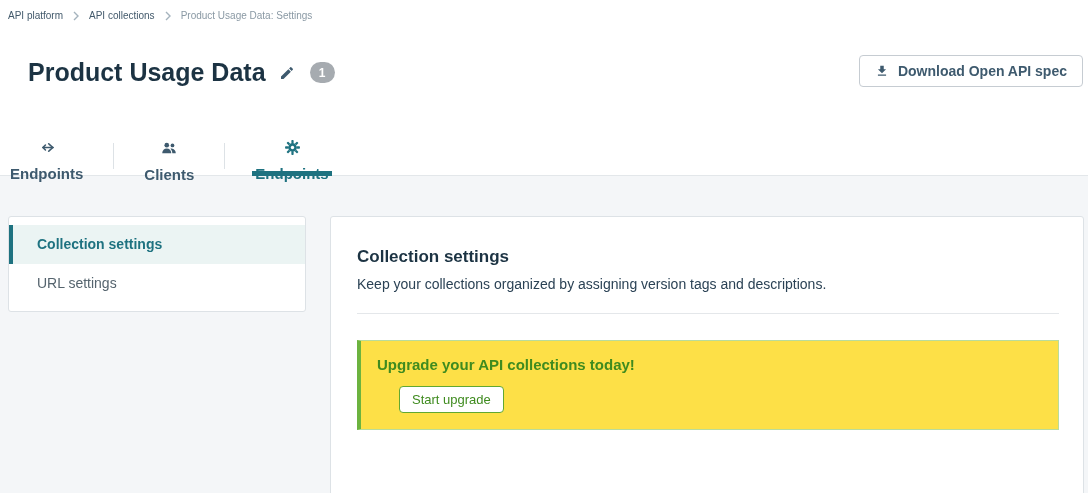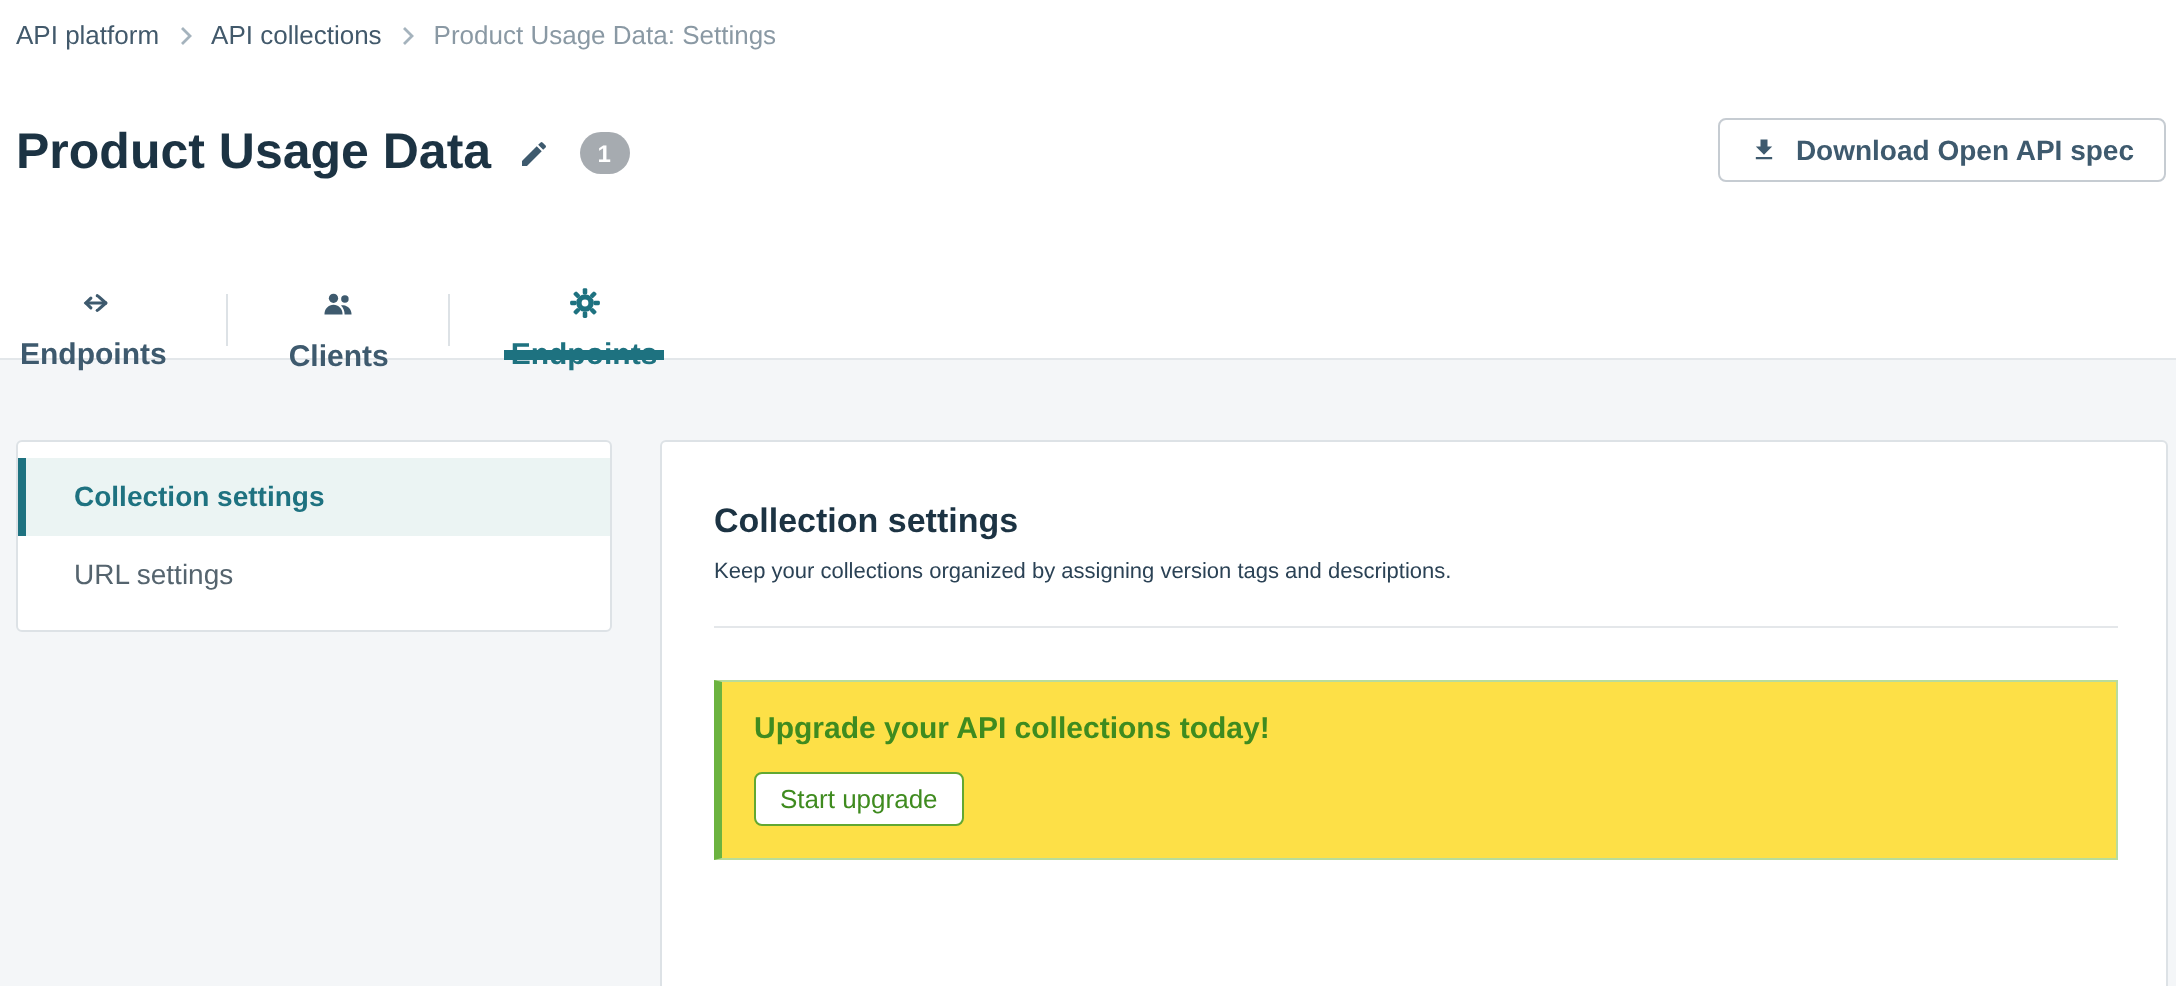--- a/index.html
+++ b/index.html
@@ -9,30 +9,30 @@
     background: #ffffff;
     font-family: "Liberation Sans", sans-serif;
     color: #1c3343;
     display: flex; flex-direction: column;
     cursor: default;
   }
 
   
   .breadcrumb {
     display: flex; align-items: center; gap: 9px;
-    padding: 10px 8px 0 8px; font-size: 13px;
+    padding: 10px 8px 0 8px; font-size: 10px;
   }
   .crumb-link { color: #42596b; cursor: pointer; }
   .crumb-current { color: #8a99a4; }
   .crumb-chevron { display: flex; align-items: center; color: #a5b3bd; }
 
   
   .title-row {
     display: flex; align-items: center;
-    padding: 0 8px; margin-top: 38px; position: relative;
+    padding: 0 8px; margin-top: 38px; position: relative; margin-left: 20px;
   }
   .page-title { font-size: 25px; font-weight: 700; color: #1c3343; line-height: 1.1; }
   .edit-pencil { margin-left: 13px; cursor: pointer; display: flex; align-items: center; }
   .version-badge {
     margin-left: 15px; min-width: 25px; height: 21px; padding: 0 7px;
     background: #a6abb0; color: #ffffff; border-radius: 11px;
     font-size: 12px; font-weight: 700;
     display: inline-flex; align-items: center; justify-content: center;
   }
   .download-btn {
@@ -92,35 +92,35 @@
     color: #1e7280; font-weight: 700;
   }
 
   
   .main-card {
     flex: 1; background: #ffffff; border: 1px solid #dde2e6;
     border-radius: 3px; padding: 30px 24px 60px 26px;
     min-height: 300px;
   }
   .main-heading { font-size: 17px; font-weight: 700; color: #1c3343; margin: 0 0 9px; }
-  .main-desc { font-size: 11px; color: #2b4255; margin: 0 0 21px; }
+  .main-desc { font-size: 14px; color: #2b4255; margin: 0 0 21px; }
   .main-divider { height: 1px; background: #e4e7ea; margin: 0 0 26px; }
 
   .upgrade-alert {
     background: #fde047;
     border: 1px solid #b9dc9b; border-left: 4px solid #6cb33f;
     padding: 15px 16px 16px;
   }
   .alert-title { font-size: 15px; font-weight: 700; color: #3f8b1f; }
   .alert-body { font-size: 14px; color: #3a444b; line-height: 1.5; margin-top: 7px; max-width: 960px; }
   .alert-btn {
     margin-top: 13px; display: inline-block;
     background: #ffffff; border: 1px solid #62a832; border-radius: 4px;
     color: #3f8b1f; font-size: 13px; padding: 5px 12px;
-    font-family: "Liberation Sans", sans-serif; cursor: pointer;
+    font-family: "Liberation Sans", sans-serif; cursor: pointer; margin-left: 22px;
   }
 </style>
 </head>
 <body>
 
 <nav class="breadcrumb">
   <span class="crumb-link">API platform</span>
   <span class="crumb-chevron">
     <svg width="8" height="10" viewBox="0 0 8 10">
         <path d="M2 1l4 4-4 4" fill="none" stroke="currentColor" stroke-width="1.4"></path>

